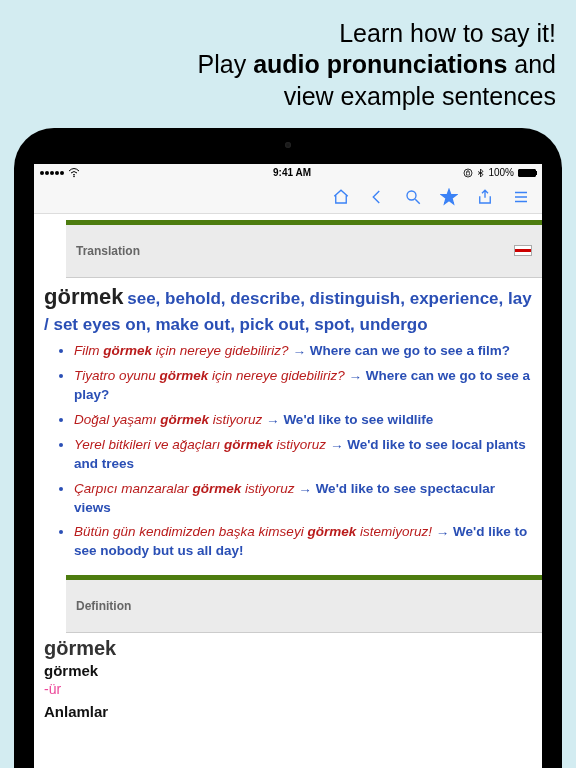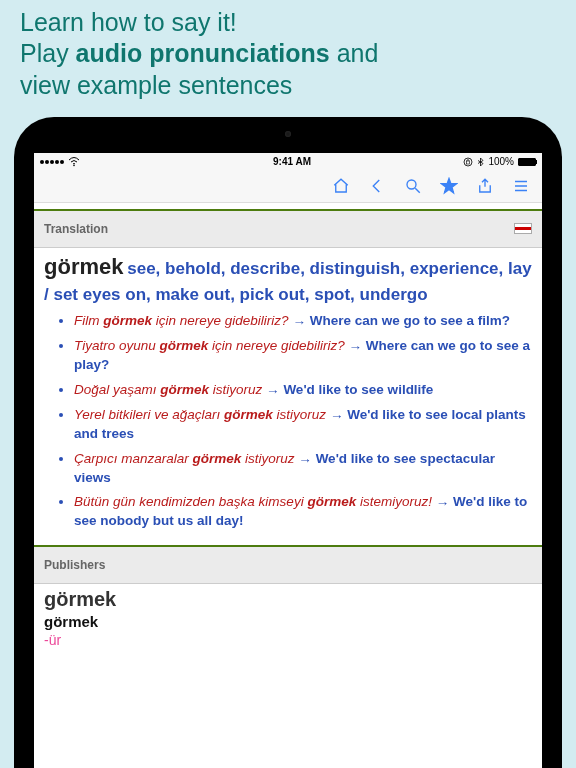--- a/index.html
+++ b/index.html
@@ -4,25 +4,25 @@
 <style>
   * { box-sizing: border-box; margin: 0; padding: 0; }
   body {
     font-family: "Segoe UI", -apple-system, Helvetica, Arial, sans-serif;
     background: #d3ecf1;
     width: 576px;
     height: 768px;
     overflow: hidden;
   }
   .promo {
-    text-align: left;
-    padding: 7px 20px 16px;
+    text-align: right;
+    padding: 18px 20px 16px;
     font-size: 25px;
     line-height: 1.25;
-    color: #0f766e;
+    color: #000000;
     font-weight: 300;
   }
   .promo b { font-weight: 700; }
   .device {
     margin: 0 auto;
     width: 548px;
     background: #000;
     border-radius: 40px 40px 0 0;
     padding: 36px 20px 0;
     position: relative;
@@ -71,29 +71,30 @@
     justify-content: flex-end;
     gap: 18px;
     padding: 0 12px;
   }
   .toolbar .ticon { color: #3b82f6; display:flex; align-items:center; cursor:pointer; }
   .toolbar .ticon svg { width: 18px; height: 18px; stroke: #3b82f6; fill: none; stroke-width: 1.8; }
   .toolbar .ticon.filled svg { fill: #3b82f6; stroke: #3b82f6; }
 
   .section-header {
     background: #ebebeb;
-    border-top: 2px solid #4d7c0f;
+    border-top: 5px solid #4d7c0f;
     border-bottom: 1px solid #ccc;
-    padding: 11px 10px;
+    padding: 19px 10px;
     font-size: 12px;
     font-weight: 700;
     color: #666;
     display: flex;
     justify-content: space-between;
     align-items: center;
+    margin-left: 32px;
   }
   .flag {
     width: 18px; height: 11px;
     background: linear-gradient(#fff 33%, #c00 33% 66%, #fff 66%);
     position: relative;
     border: 0.5px solid #aaa;
   }
 
   .content {
     padding: 4px 10px 8px;
@@ -224,23 +225,24 @@
           <li><span class="italic">Film <span class="kw">görmek</span> için nereye gidebiliriz?</span> <span class="arrow">→</span> <span class="target">Where can we go to see a film?</span></li>
           <li><span class="italic">Tiyatro oyunu <span class="kw">görmek</span> için nereye gidebiliriz?</span> <span class="arrow">→</span> <span class="target">Where can we go to see a play?</span></li>
           <li><span class="italic">Doğal yaşamı <span class="kw">görmek</span> istiyoruz</span> <span class="arrow">→</span> <span class="target">We'd like to see wildlife</span></li>
           <li><span class="italic">Yerel bitkileri ve ağaçları <span class="kw">görmek</span> istiyoruz</span> <span class="arrow">→</span> <span class="target">We'd like to see local plants and trees</span></li>
           <li><span class="italic">Çarpıcı manzaralar <span class="kw">görmek</span> istiyoruz</span> <span class="arrow">→</span> <span class="target">We'd like to see spectacular views</span></li>
           <li><span class="italic">Bütün gün kendimizden başka kimseyi <span class="kw">görmek</span> istemiyoruz!</span> <span class="arrow">→</span> <span class="target">We'd like to see nobody but us all day!</span></li>
         </ul>
     </div>
 
     <div class="section-header">
-      <span>Publishers</span>
+      <span>Definition</span>
     </div>
 
     <div class="defblock">
       <div class="hw">görmek</div>
       <div class="sub">görmek</div>
       <div class="line">-ür</div>
+      <div class="sub" style="margin-top:6px">Anlamlar</div>
     </div>
 
   </div>
 </div>
 
 </body></html>

